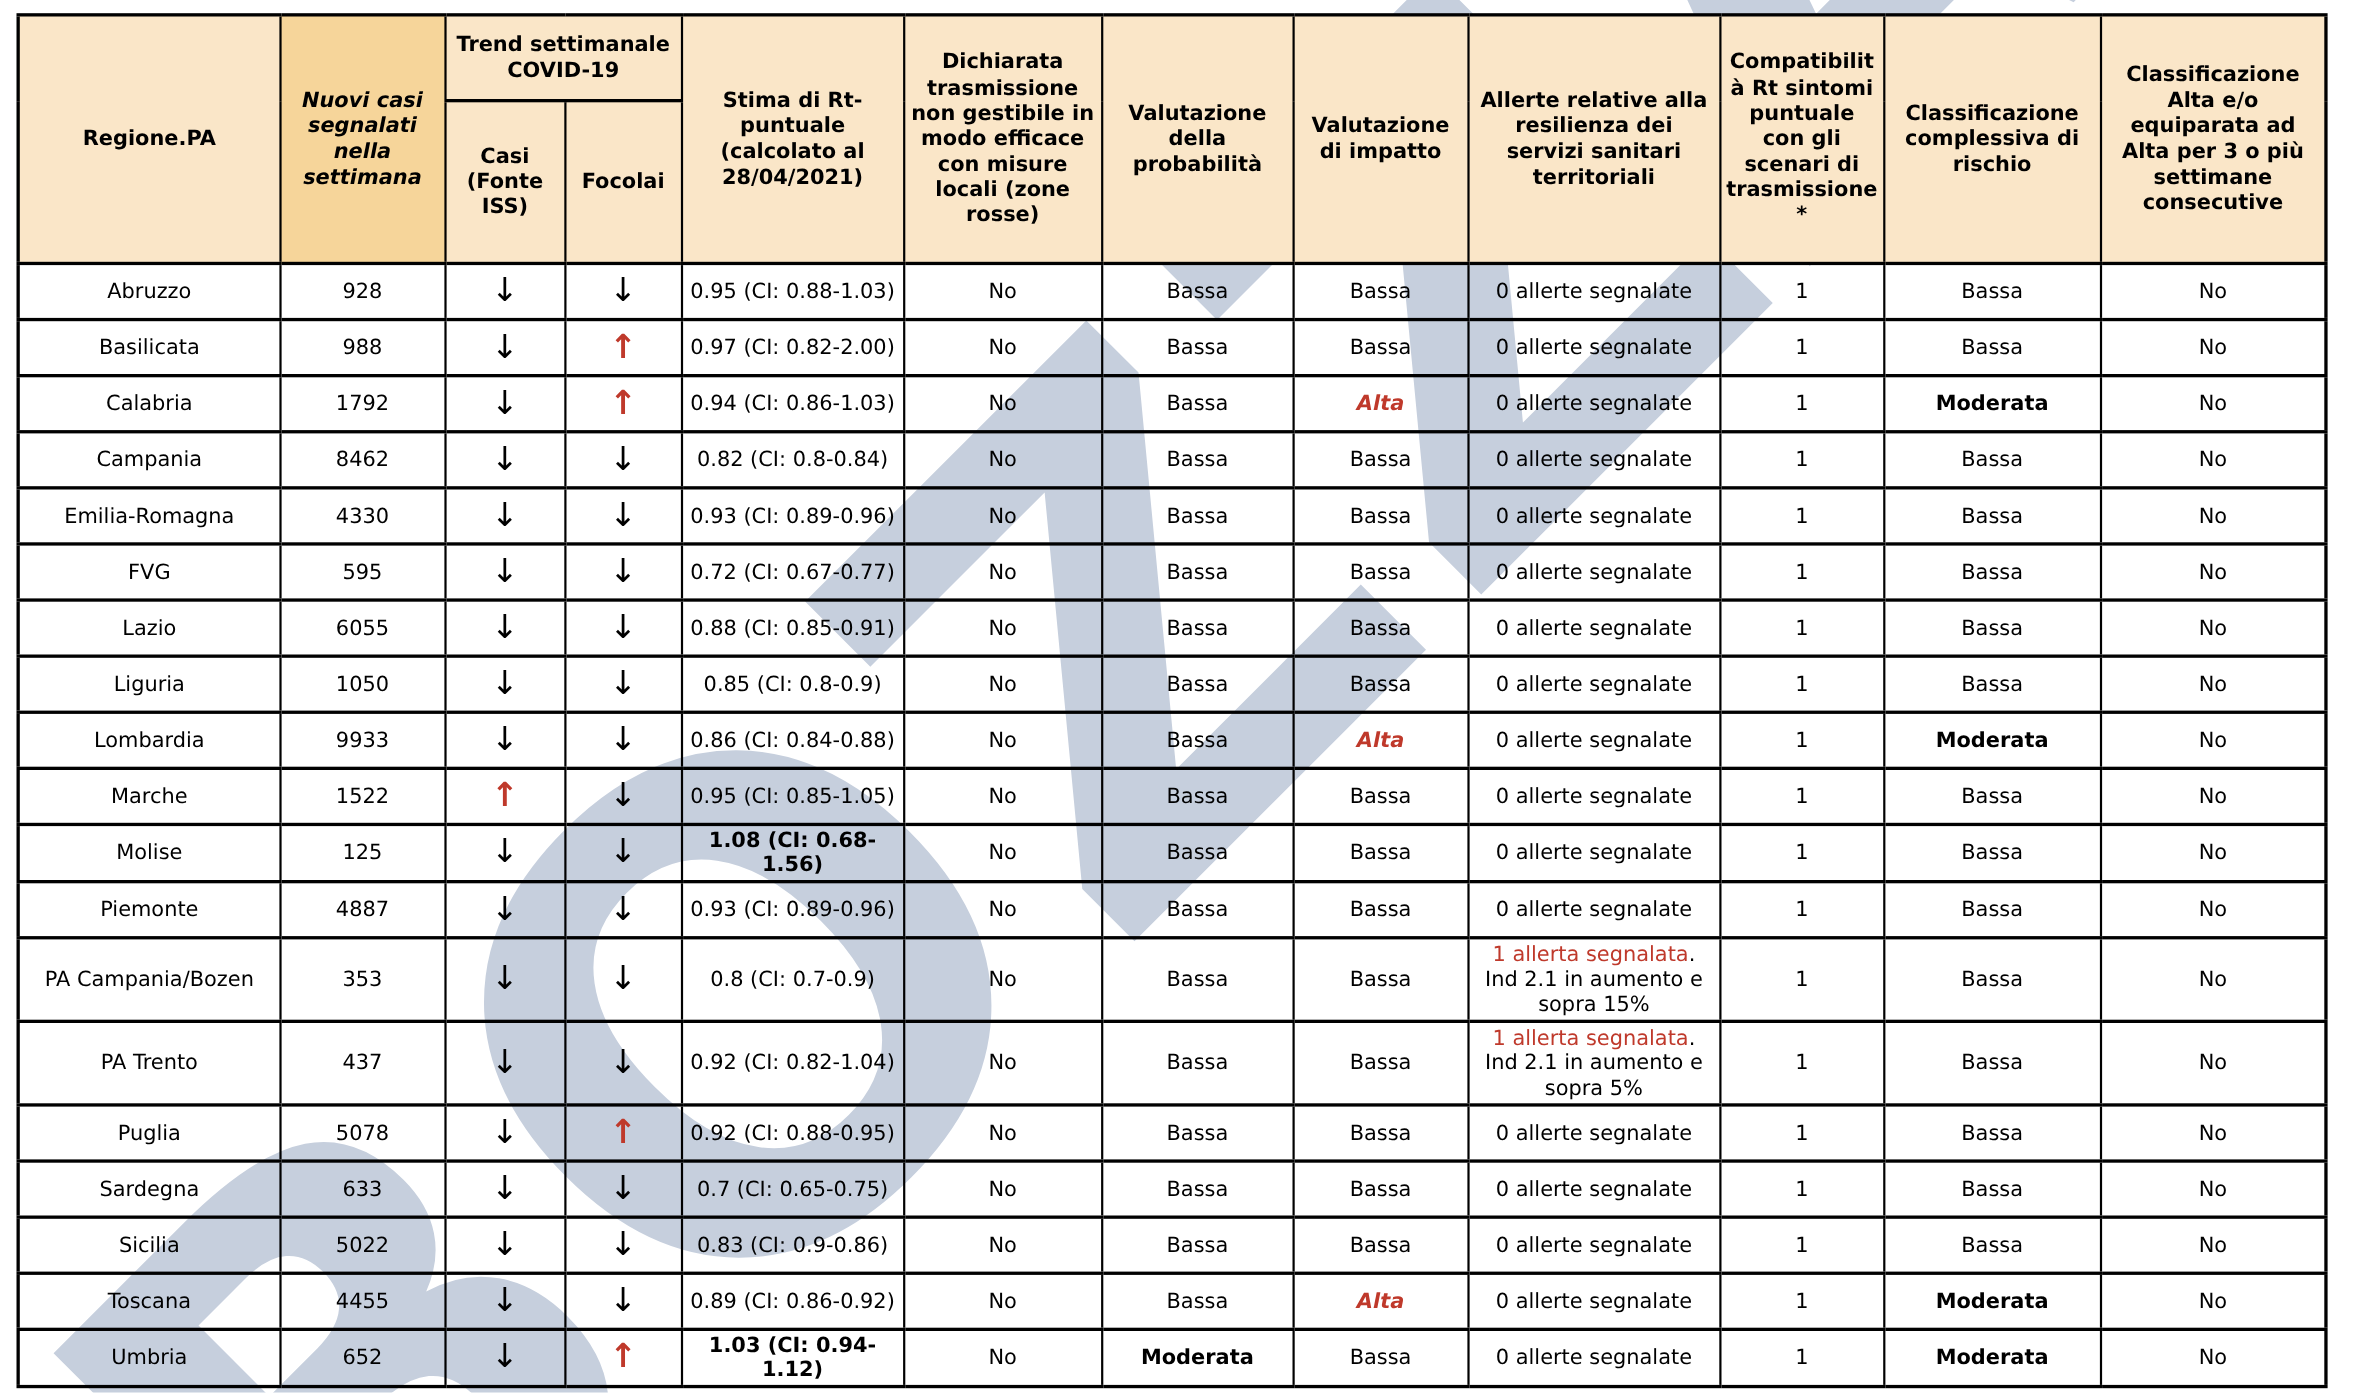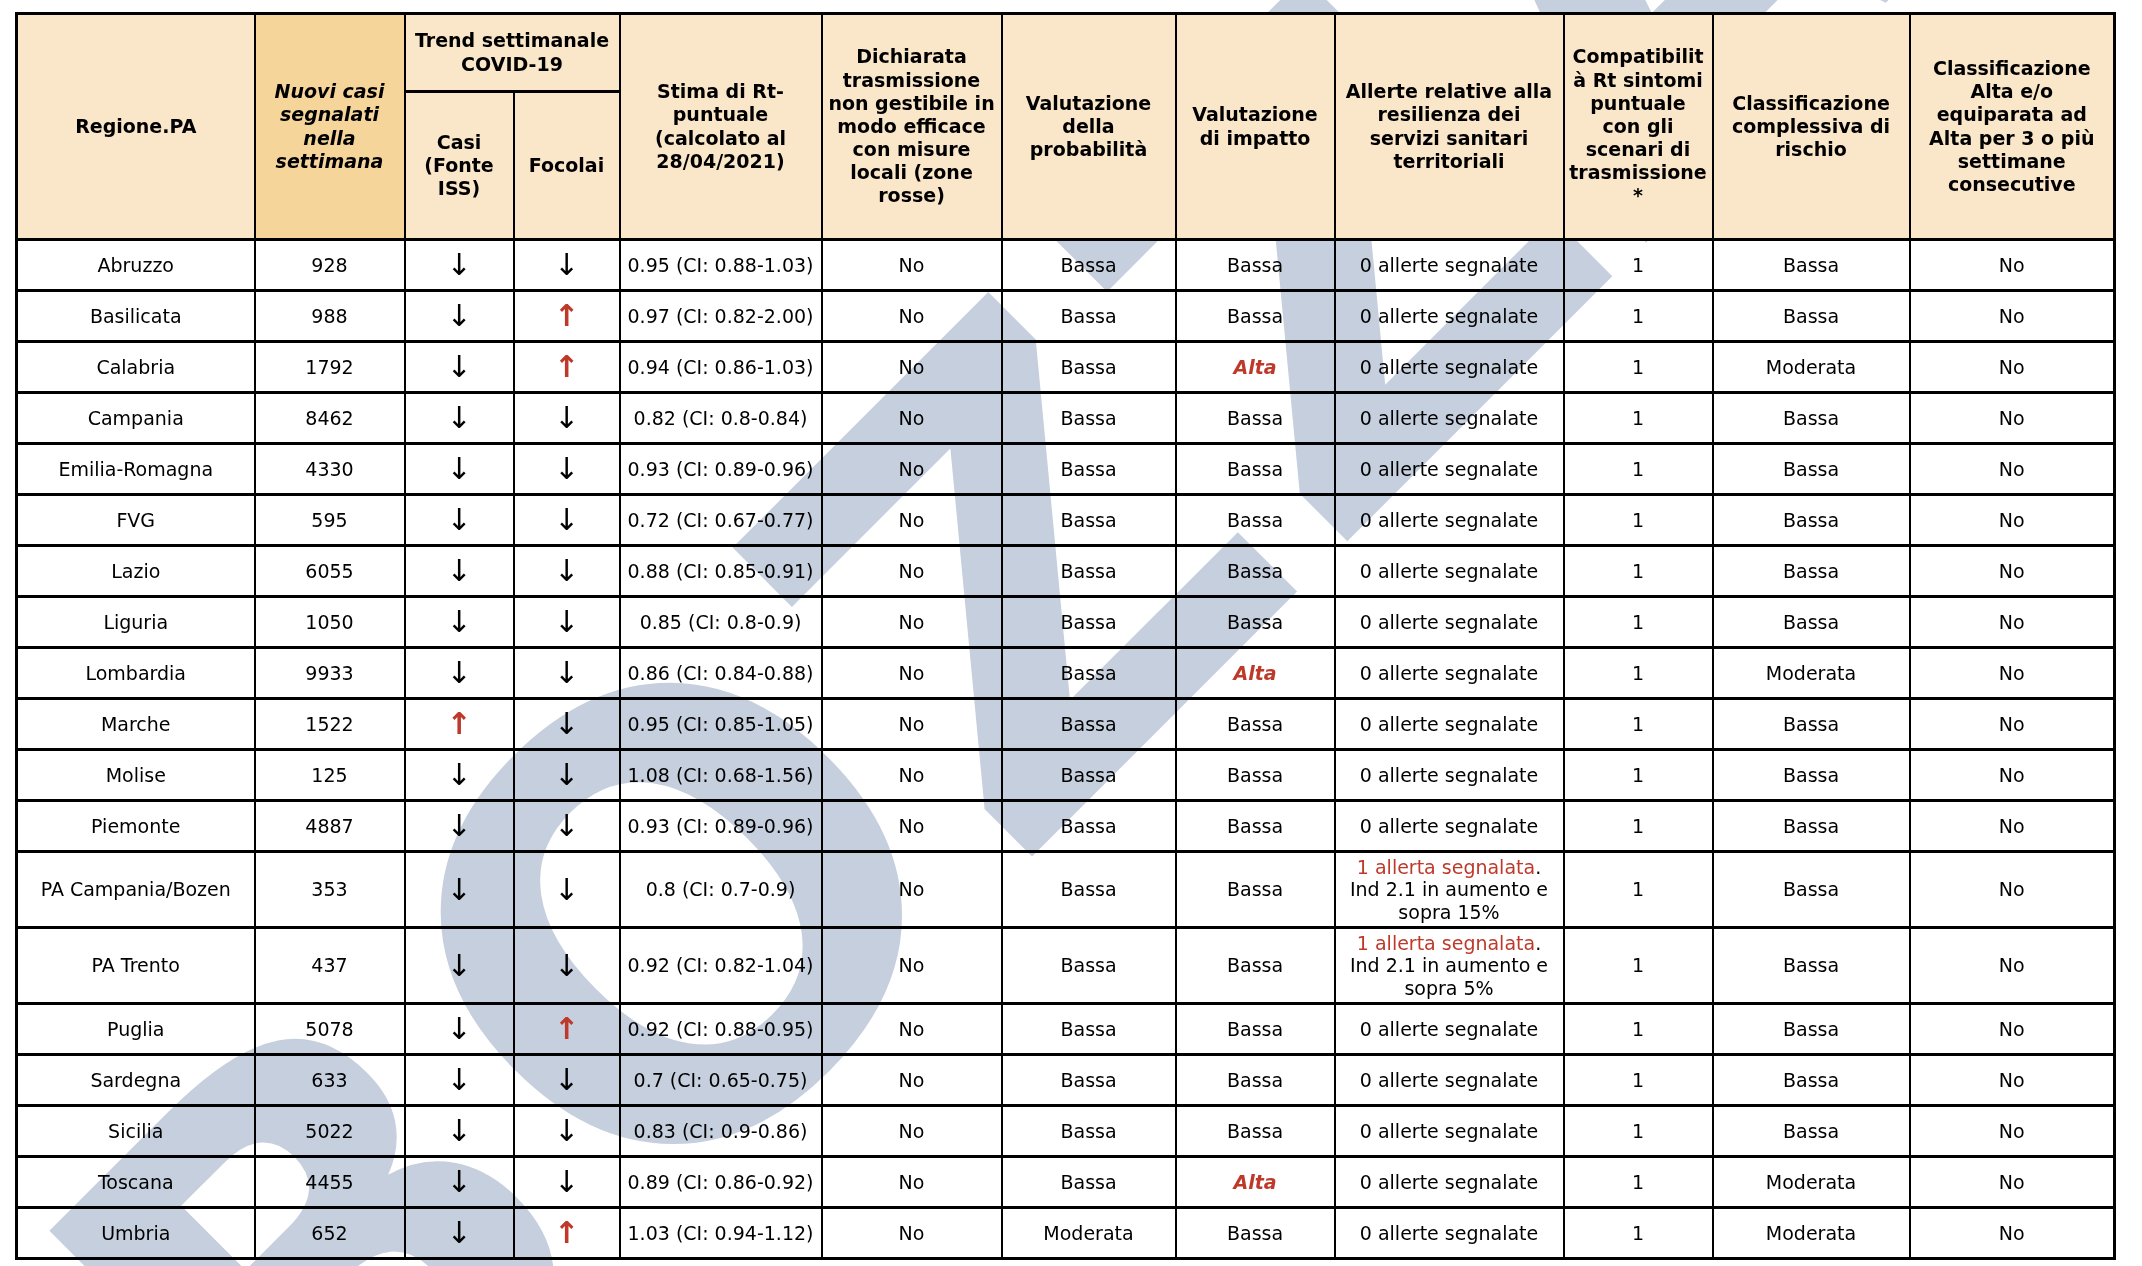--- a/index.html
+++ b/index.html
@@ -64,21 +64,21 @@
   tbody td{
     font-size:19px;
     line-height:1.18;
     background:transparent;
     color:#000;
   }
   tbody tr{height:51px;}
   tbody tr.tall{height:76px;}
   .arrow{font-size:30px;line-height:1;color:#000;}
   .arrow.up{color:var(--red);font-weight:bold;}
-  .bold{font-weight:normal;}
+  .bold{font-weight:bold;}
   .redbold{font-weight:bold;color:var(--red);font-style:italic;}
   .red{color:var(--red);text-align:right;}
 </style>
 </head>
 <body>
 
 <div class="watermark">BOZZA</div>
 
 <table class="report">
   <colgroup>

